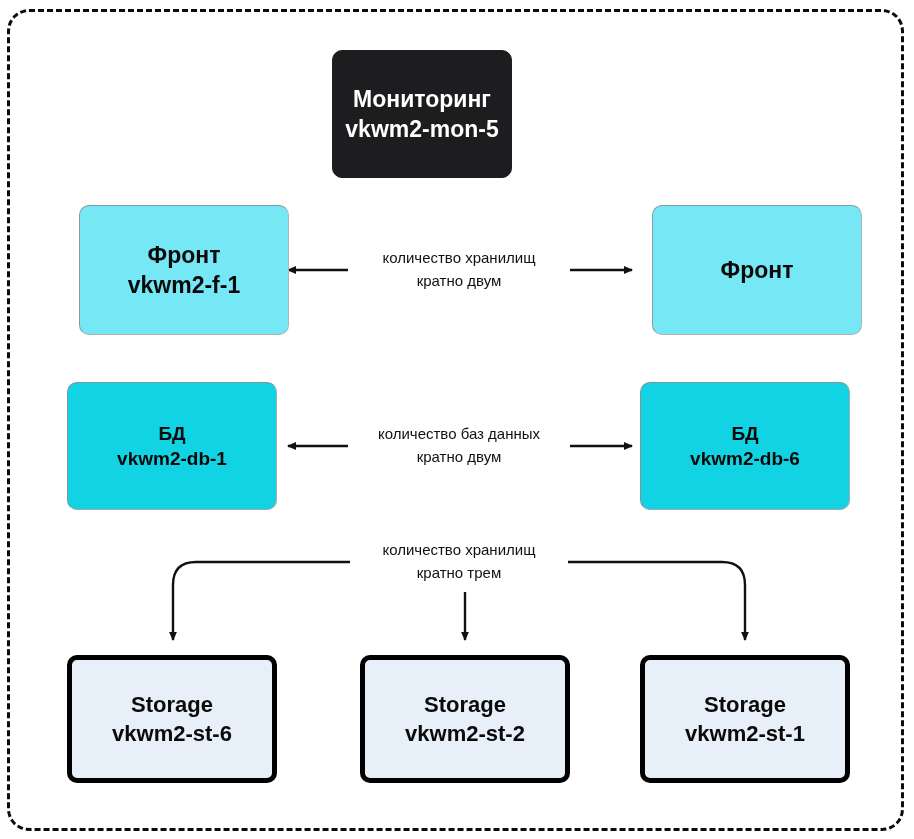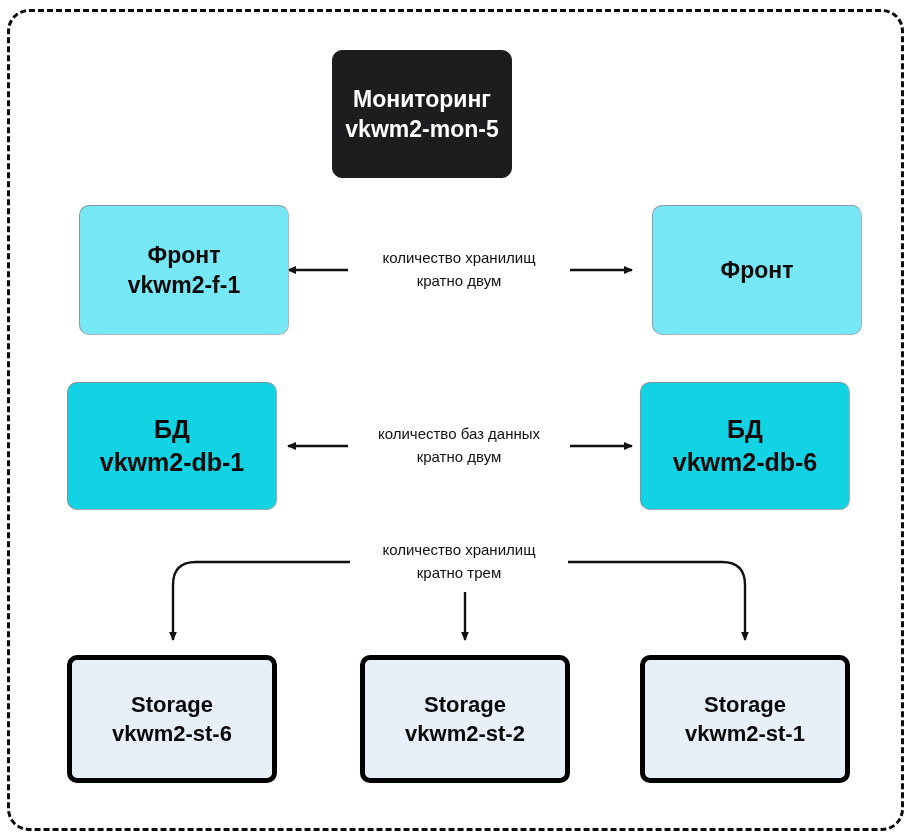--- a/index.html
+++ b/index.html
@@ -59,21 +59,21 @@
   }
   .node.front .t1, .node.front .t2 { font-size: 23px; }
   
   .node.db {
     background: #11d3e3;
     color: #0a0a0a;
     border: 1px solid #7f939b;
     border-right-color: #9cacb3;
     border-bottom-color: #9cacb3;
   }
-  .node.db .t1, .node.db .t2 { font-size: 25px; }
+  .node.db .t1, .node.db .t2 { font-size: 19px; }
   
   .node.storage {
     background: #e7eff8;
     color: #0a0a0a;
     border: 5px solid #000000;
   }
   .node.storage .t1, .node.storage .t2 { font-size: 22px; }
 
   
   .edge-label {

